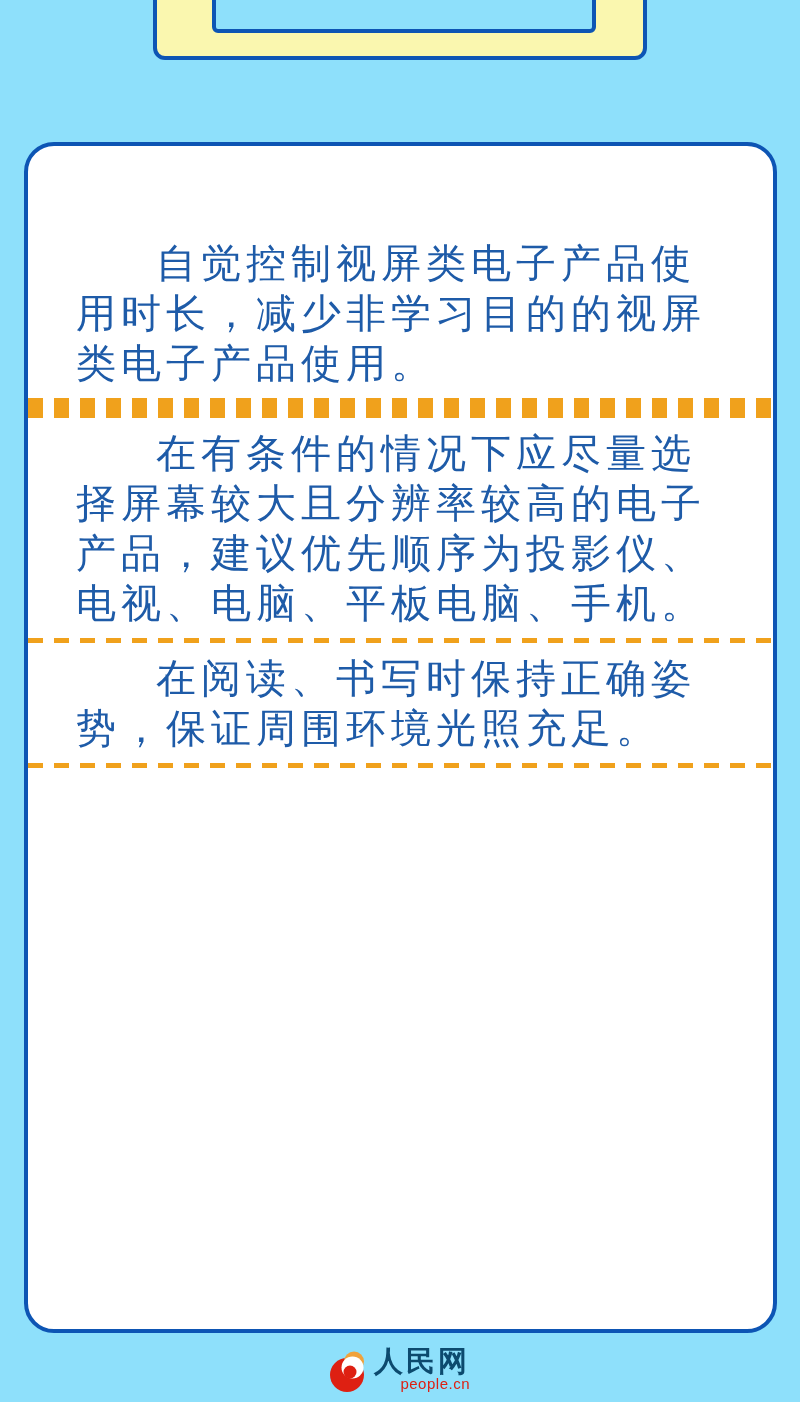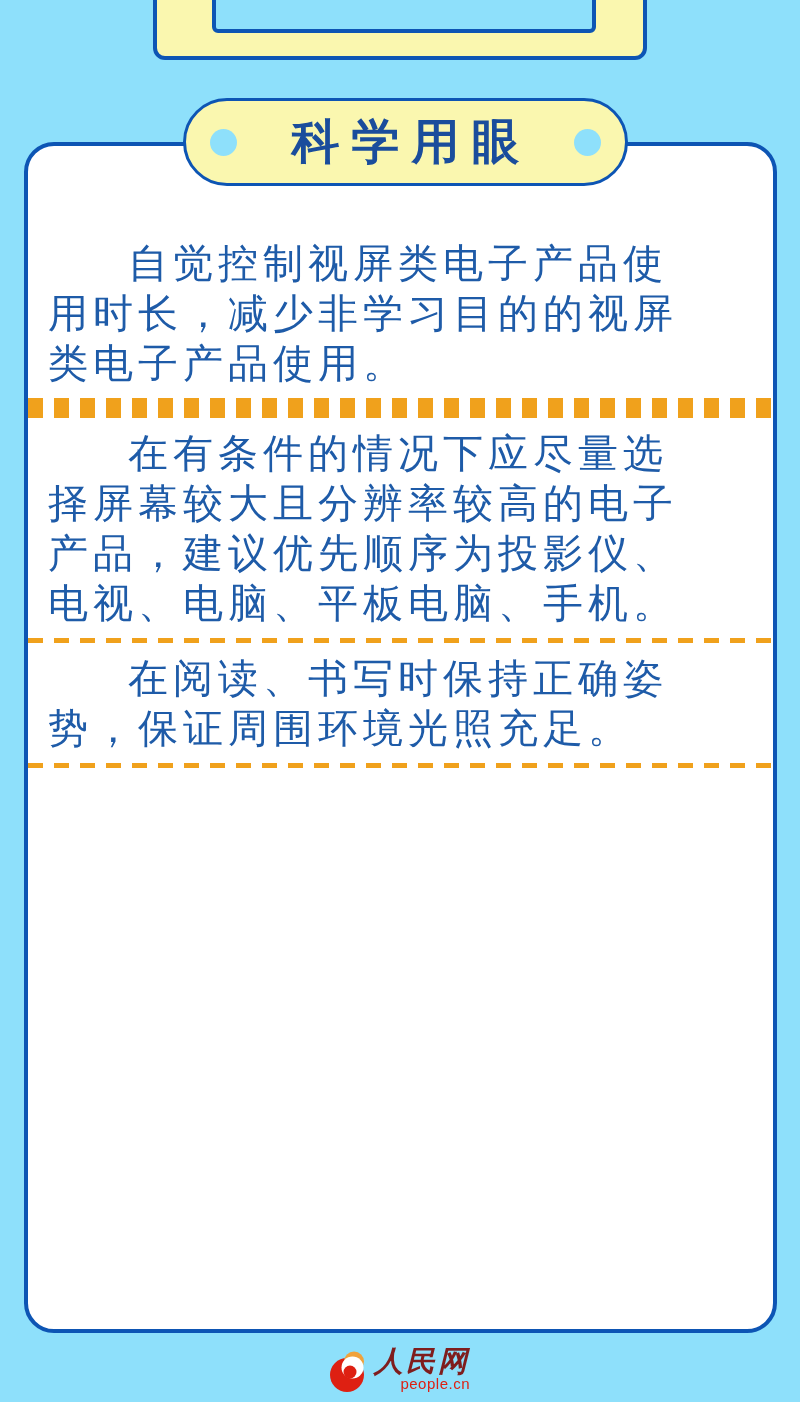--- a/index.html
+++ b/index.html
@@ -82,21 +82,21 @@
     text-indent: 12px; 
     white-space: nowrap;
   }
 
   
   .para {
     color: #1E5BA8;
     font-size: 40px;
     line-height: 50px;
     letter-spacing: 5px;
-    padding: 0 20px;
+    padding: 0 48px;
     margin: 10px 0;
     text-indent: 2em;
     white-space: pre-line;
   }
   .para:first-of-type { margin-top: 0; }
 
   .divider {
     height: 5px;
     width: 100%;
     background: repeating-linear-gradient(
@@ -114,26 +114,25 @@
     width: 800px;
     height: 52px;
     display: flex;
     align-items: flex-start;
     justify-content: center;
     gap: 8px;
   }
   .logo-mark { flex: 0 0 auto; margin-top: 2px; }
   .logo-text-block { display: flex; flex-direction: column; align-items: flex-start; }
   .logo-cn {
-    color: #7f1d1d;
+    color: #0c4a6e;
     font-size: 29px;
     font-weight: bold;
     letter-spacing: 3px;
     line-height: 30px;
-    font-style: italic;
   }
   .logo-en {
     color: #DE2012;
     font-size: 15px;
     font-weight: normal;
     line-height: 15px;
     letter-spacing: 0.5px;
     align-self: flex-end;
   }
 </style>
@@ -156,25 +155,20 @@
     <p class="para">在有条件的情况下应尽量选
 择屏幕较大且分辨率较高的电子
 产品，建议优先顺序为投影仪、
 电视、电脑、平板电脑、手机。</p>
     <div class="divider"></div>
     <p class="para">在阅读、书写时保持正确姿
 势，保证周围环境光照充足。</p>
     <div class="divider"></div>
   </div>
 
-  <div class="badge">
-    <span class="badge-dot"></span>
-    <span class="badge-title">科学用眼</span>
-    <span class="badge-dot"></span>
-  </div>
 
   <div class="footer-logo">
     <span class="logo-mark">
       <svg width="36" height="46" viewBox="0 0 36 46" xmlns="http://www.w3.org/2000/svg">
         <circle cx="17" cy="27" r="17" fill="#DE2012"></circle>
         <circle cx="24" cy="13.5" r="10" fill="#F0A23C"></circle>
         <circle cx="22.5" cy="19.5" r="11" fill="#FFFFFF"></circle>
         <circle cx="20" cy="24" r="6.5" fill="#DE2012"></circle>
       </svg>
     </span>

